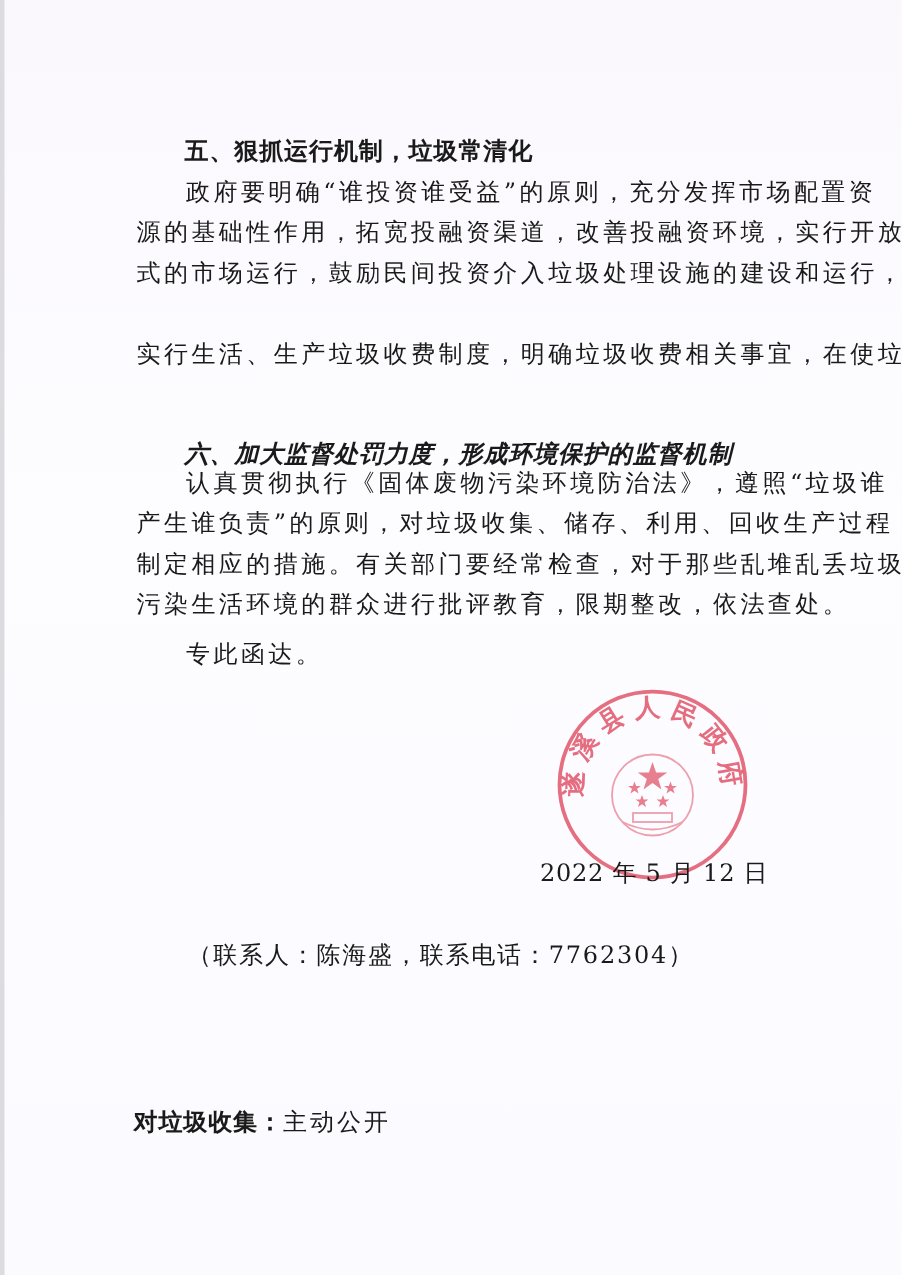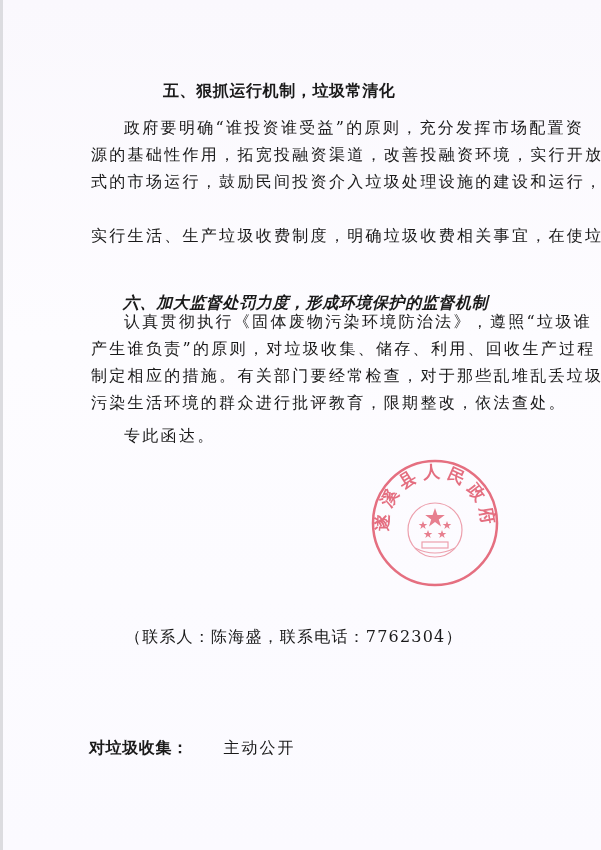--- a/index.html
+++ b/index.html
@@ -35,21 +35,21 @@
     width: 130px; height: 130px;
     pointer-events: none;
   }
   .sig { letter-spacing: 0.5px; }
 </style>
 </head>
 <body>
 
 <div class="page">
 
-  <div class="line heading" style="left:120px; top:81px;margin-left:40px;">五、狠抓运行机制，垃圾常清化</div>
+  <div class="line heading" style="left:120px; top:91px;">五、狠抓运行机制，垃圾常清化</div>
   <div class="line" style="left:121px; top:118px;">政府要明确“谁投资谁受益”的原则，充分发挥市场配置资</div>
   <div class="line" style="left:88px; top:145px;">源的基础性作用，拓宽投融资渠道，改善投融资环境，实行开放</div>
   <div class="line" style="left:88px; top:172px;">式的市场运行，鼓励民间投资介入垃圾处理设施的建设和运行，</div>
   <div class="line" style="left:88px; top:226px;">实行生活、生产垃圾收费制度，明确垃圾收费相关事宜，在使垃</div>
 
   <div class="line heading" style="left:120px; top:293px;font-style:italic;">六、加大监督处罚力度，形成环境保护的监督机制</div>
   <div class="line" style="left:88px; top:339px;">产生谁负责”的原则，对垃圾收集、储存、利用、回收生产过程</div>
   <div class="line" style="left:121px; top:312px;">认真贯彻执行《固体废物污染环境防治法》，遵照“垃圾谁</div>
   <div class="line" style="left:88px; top:366px;">制定相应的措施。有关部门要经常检查，对于那些乱堆乱丢垃圾、</div>
   <div class="line" style="left:88px; top:393px;text-align:right;">污染生活环境的群众进行批评教育，限期整改，依法查处。</div>
@@ -71,20 +71,21 @@
     </g>
     <g fill="#e0566a" opacity="0.75">
       <polygon points="65,50 67.4,57 74.8,57 68.8,61.4 71,68.4 65,64 59,68.4 61.2,61.4 55.2,57 62.6,57"></polygon>
       <polygon points="53,63 54.1,66 57.3,66 54.7,67.9 55.7,71 53,69.1 50.3,71 51.3,67.9 48.7,66 51.9,66"></polygon>
       <polygon points="77,63 78.1,66 81.3,66 78.7,67.9 79.7,71 77,69.1 74.3,71 75.3,67.9 72.7,66 75.9,66"></polygon>
       <polygon points="58,72 59.1,75 62.3,75 59.7,76.9 60.7,80 58,78.1 55.3,80 56.3,76.9 53.7,75 56.9,75"></polygon>
       <polygon points="72,72 73.1,75 76.3,75 73.7,76.9 74.7,80 72,78.1 69.3,80 70.3,76.9 67.7,75 70.9,75"></polygon>
     </g>
   </svg>
 
+  <div class="line sig" style="left:357px; top:572px;">2022 年 5 月 12 日</div>
 
   <div class="line" style="left:122px; top:627px; letter-spacing:1.2px;text-align:center;">（联系人：陈海盛，联系电话：7762304）</div>
 
   <div class="line" style="left:86px; top:738px; letter-spacing:0.8px;">
-    <span class="heading">对垃圾收集：</span><span style="letter-spacing:2px;margin-left:35px;">主动公开</span>
+    <span class="heading">对垃圾收集：</span><span style="letter-spacing:2px;">主动公开</span>
   </div>
 
 </div>
 
 </body></html>

